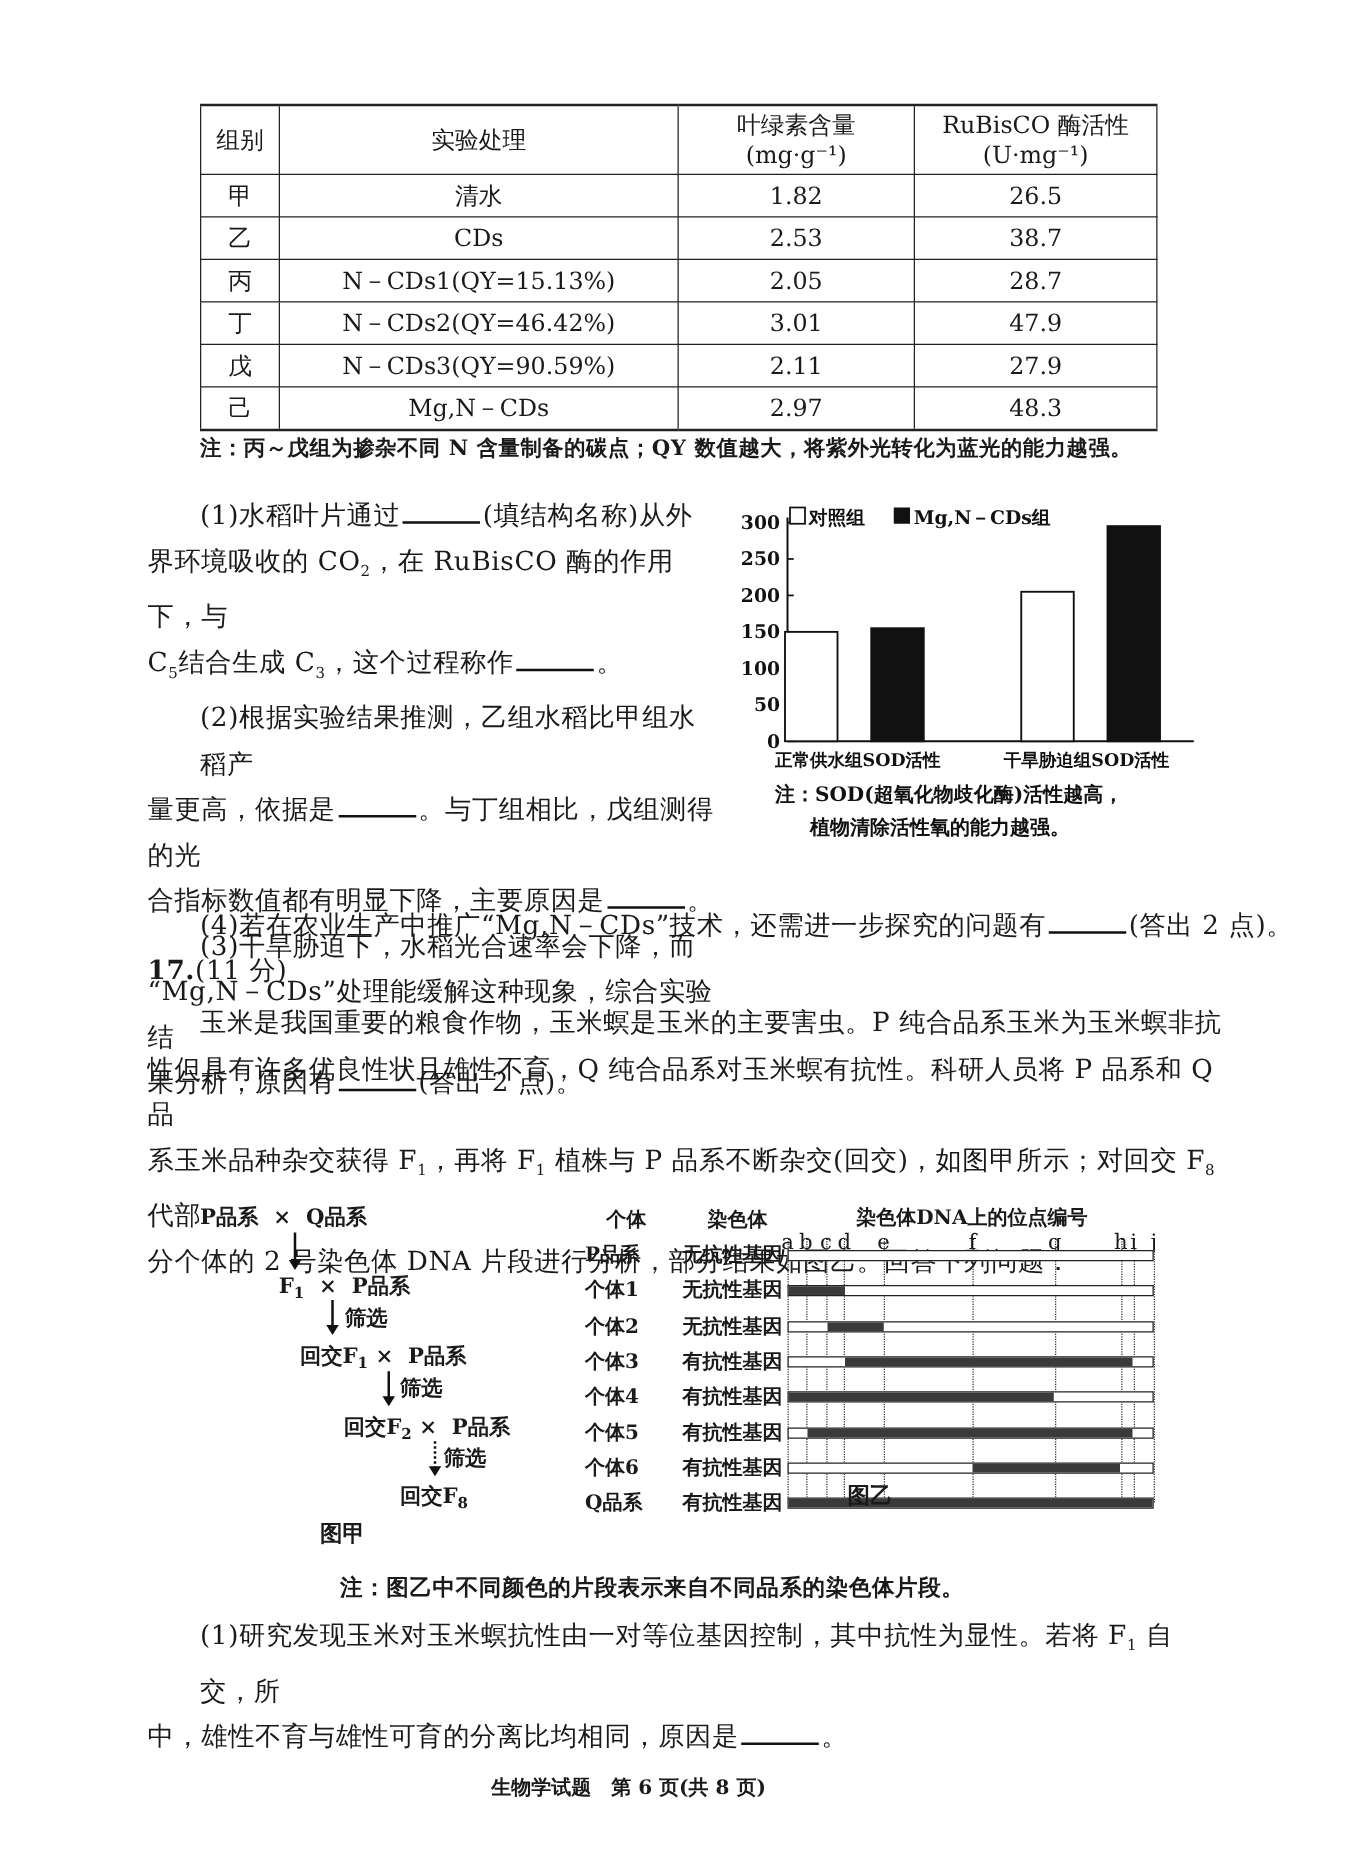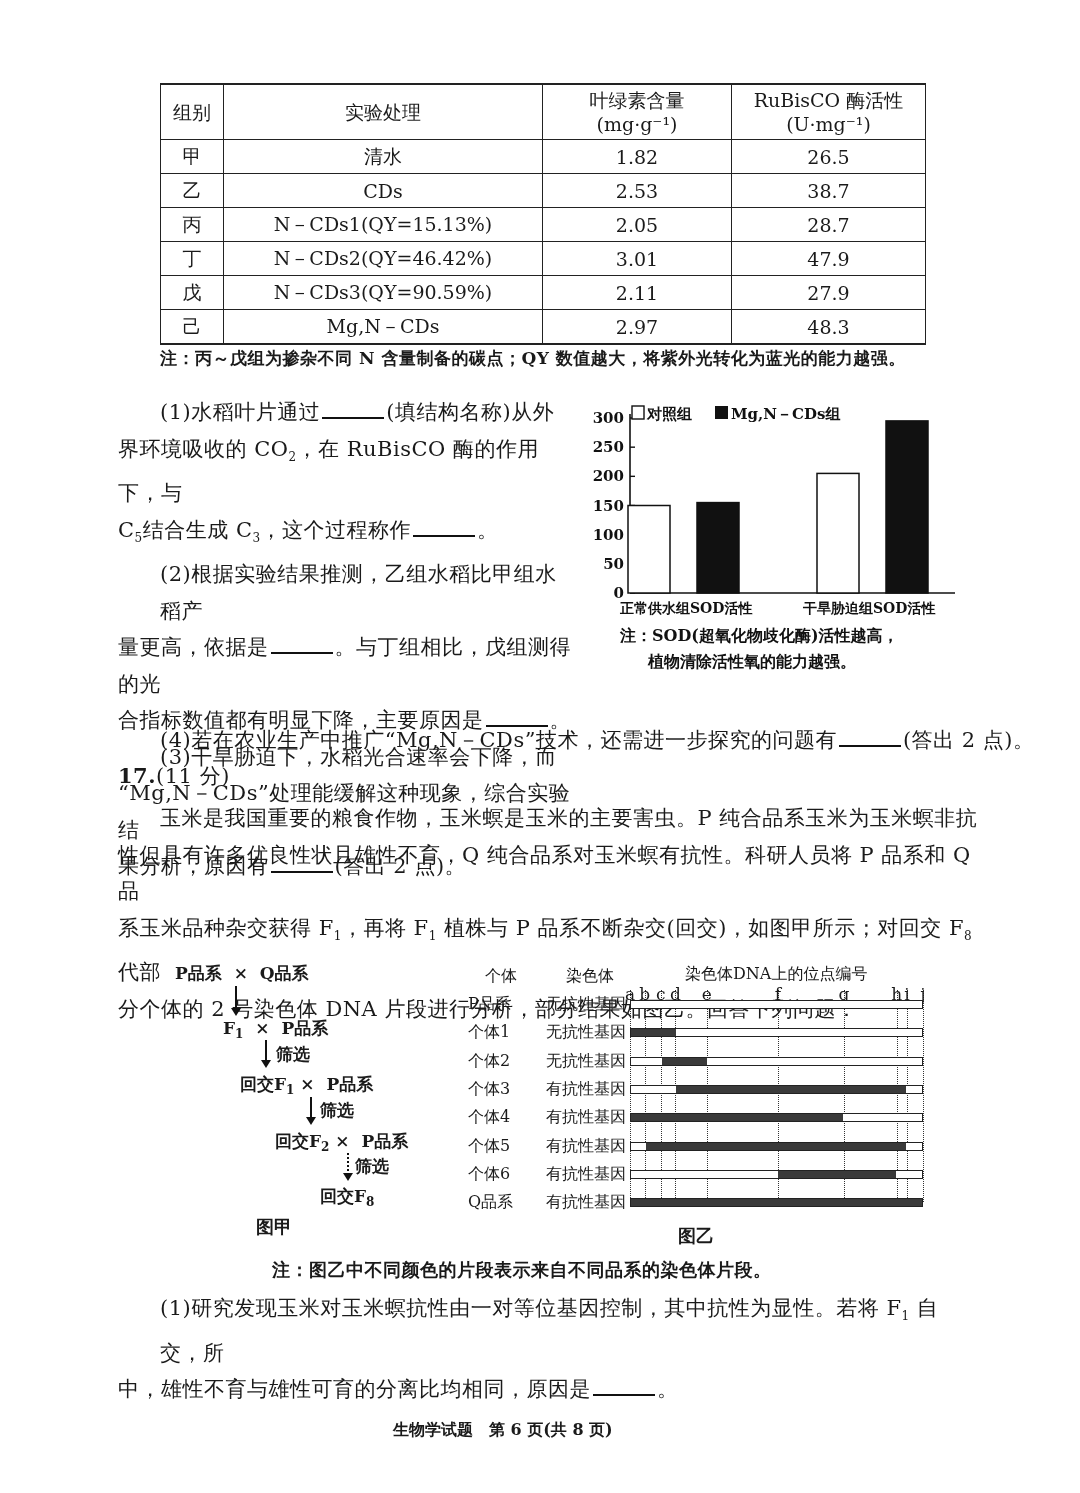--- a/index.html
+++ b/index.html
@@ -34,21 +34,21 @@
   
   .flow { font-size: 17px; font-weight: bold; white-space: nowrap; }
   .arrow-v { position: absolute; width: 2px; background: #111; }
   .arrow-v::after {
     content: ""; position: absolute; left: -4px; bottom: -6px;
     border-left: 5px solid transparent; border-right: 5px solid transparent; border-top: 8px solid #111;
   }
   .arrow-dot { background: none; border-left: 2px dotted #111; width: 0; }
   .arrow-dot::after { left: -6px; }
   
-  .chr-label { font-size: 16px; font-weight: normal; white-space: nowrap; }
+  .chr-label { font-size: 16px; font-weight: bold; white-space: nowrap; }
   .chr-bar {
     position: absolute; left: 630px; width: 293px; height: 9px;
     border: 1.5px solid #222; background: #fff; box-sizing: border-box;
   }
   .seg { position: absolute; top: 0; bottom: 0; background: #3a3a3a; }
   .site-line { position: absolute; top: 990px; height: 212px; width: 0; border-left: 1.5px dotted #333; }
   .site-label { font-size: 17px; position: absolute; top: 984px; transform: translateX(-50%); }
   .fig-caption { font-size: 18px; font-weight: bold; }
   .footer { font-size: 16px; font-weight: bold; }
 </style>
@@ -163,21 +163,21 @@
 <div class="abs para" style="left:160px; top:722px;"><span>(4)若在农业生产中推广“Mg,N－CDs”技术，还需进一步探究的问题有</span><span class="blank"></span><span>(答出 2 点)。</span></div>
 
 <div class="abs para" style="left:118px; top:758px;"><b>17.</b><span>(11 分)</span></div>
 <div class="abs para" style="left:118px; top:800px; width:860px;">
   <div style="padding-left:42px;">玉米是我国重要的粮食作物，玉米螟是玉米的主要害虫。P 纯合品系玉米为玉米螟非抗</div>
   <div>性但具有许多优良性状且雄性不育，Q 纯合品系对玉米螟有抗性。科研人员将 P 品系和 Q 品</div>
   <div><span>系玉米品种杂交获得 F</span><sub>1</sub><span>，再将 F</span><sub>1</sub><span> 植株与 P 品系不断杂交(回交)，如图甲所示；对回交 F</span><sub>8</sub><span> 代部</span></div>
   <div>分个体的 2 号染色体 DNA 片段进行分析，部分结果如图乙。回答下列问题：</div>
 </div>
 
-<div class="abs flow" style="left:175px; top:962px;"><span>P品系</span>&nbsp;&nbsp;<span>×</span>&nbsp;&nbsp;<span>Q品系</span></div>
+<div class="abs flow" style="left:160px; top:962px;"><span>P品系</span>&nbsp;&nbsp;<span>×</span>&nbsp;&nbsp;<span>Q品系</span></div>
 <div class="arrow-v" style="left:235px; top:986px; height:24px;"></div>
 <div class="abs flow" style="left:223px; top:1017px;text-align:right;"><span>F</span><sub>1</sub>&nbsp;&nbsp;<span>×</span>&nbsp;&nbsp;<span>P品系</span></div>
 <div class="arrow-v" style="left:265px; top:1040px; height:22px;"></div>
 <div class="abs flow" style="left:276px; top:1043px;">筛选</div>
 <div class="abs flow" style="left:240px; top:1073px;"><span>回交F</span><sub>1</sub>&nbsp;<span>×</span>&nbsp;&nbsp;<span>P品系</span></div>
 <div class="arrow-v" style="left:310px; top:1097px; height:22px;"></div>
 <div class="abs flow" style="left:320px; top:1099px;">筛选</div>
 <div class="abs flow" style="left:275px; top:1130px;"><span>回交F</span><sub>2</sub>&nbsp;<span>×</span>&nbsp;&nbsp;<span>P品系</span></div>
 <div class="arrow-v arrow-dot" style="left:347px; top:1153px; height:22px;"></div>
 <div class="abs flow" style="left:355px; top:1155px;">筛选</div>
@@ -240,21 +240,21 @@
     <div class="abs chr-label" style="left: 546px; top: 1163.8px;">有抗性基因</div>
     <div class="chr-bar" style="top: 1169.8px;">
       <div class="seg" style="left: 50.5%; width: 40.5%;"></div>
     </div>
     <div class="abs chr-label" style="left: 468px; top: 1192.1px;">Q品系</div>
     <div class="abs chr-label" style="left: 546px; top: 1192.1px;">有抗性基因</div>
     <div class="chr-bar" style="top: 1198.1px;">
       <div class="seg" style="left: 0%; width: 100%;"></div>
     </div>
   </div>
-<div class="abs fig-caption" style="left:678px; top:1224px;font-family:Liberation Serif, serif;">图乙</div>
+<div class="abs fig-caption" style="left:678px; top:1184px;font-family:Liberation Serif, serif;">图乙</div>
 <div class="abs note" style="left:272px; top:1258px; font-size:18px;">注：图乙中不同颜色的片段表示来自不同品系的染色体片段。</div>
 
 <div class="abs para" style="left:118px; top:1290px; width:860px;">
   <div style="padding-left:42px;"><span>(1)研究发现玉米对玉米螟抗性由一对等位基因控制，其中抗性为显性。若将 F</span><sub>1</sub><span> 自交，所</span></div>
   <div><span>中，雄性不育与雄性可育的分离比均相同，原因是</span><span class="blank"></span><span>。</span></div>
 </div>
 
 <div class="abs footer" style="left:393px; top:1420px;">生物学试题　第 6 页(共 8 页)</div>
 
 </body></html>

